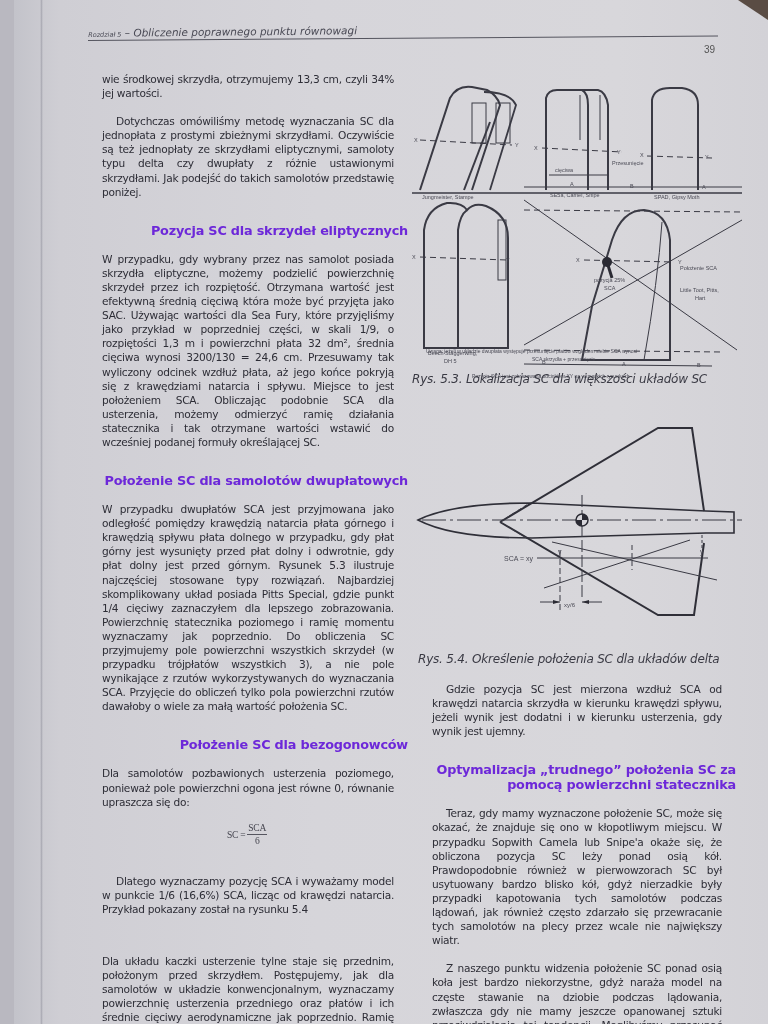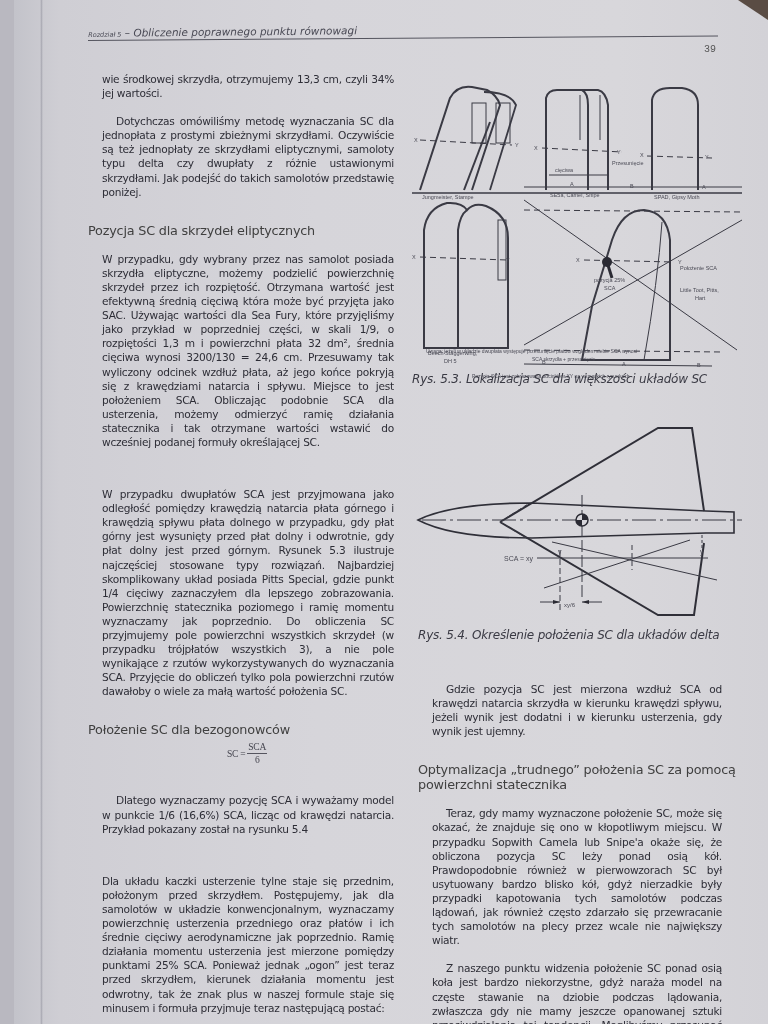--- a/index.html
+++ b/index.html
@@ -29,36 +29,36 @@
     font-family: "DejaVu Sans", sans-serif; font-style: italic;
     font-size: 10.5px; color: #4a4a55;
   }
   .running-head .chap-small { font-size: 6.5px; }
   .head-rule {
     position: absolute; left: 88px; top: 40px; width: 630px; height: 1px; background: #55555f;
     transform: rotate(-0.4deg); transform-origin: left top;
   }
   .page-number {
     position: absolute; left: 704px; top: 44px; font-size: 10px; color: #555;
-    font-family: Liberation Mono, monospace;
+    font-family: Liberation Sans, sans-serif;
   }
 
   .col {
     position: absolute; color: #2d2d36;
     font-family: "DejaVu Sans", sans-serif;
     font-size: 10.6px; line-height: 14.1px;
     letter-spacing: -0.25px;
   }
   .col-left { left: 88px; top: 58px; width: 320px; }
   .col-right { left: 418px; top: 668px; width: 318px; }
   .col p { margin: 14px; text-align: justify; }
   .col p.indent { text-indent: 14px; }
   .col h2 {
-    margin: 0; font-size: 12.8px; line-height: 15px; font-weight: normal;
-    color: #404040; letter-spacing: -0.2px;
+    margin: 0; font-size: 12.8px; line-height: 15px; font-weight: bold;
+    color: #6d28d9; letter-spacing: -0.2px; text-align: right;
   }
   .gap-s { height: 7px; }
   .gap-m { height: 10px; }
 
   .formula {
     display: flex; justify-content: center; align-items: center;
     font-family: Liberation Serif, serif; font-size: 9.5px; color: #45454f;
     margin: 5px 0 6px;
   }
   .frac { display: inline-flex; flex-direction: column; align-items: center; margin: 0 2px; }
@@ -67,21 +67,21 @@
   .sub { font-size: 6px; vertical-align: -2px; }
 
   .figure { position: absolute; }
   .fig1 { left: 412px; top: 60px; width: 330px; height: 330px; }
   .fig2 { left: 412px; top: 415px; width: 330px; height: 230px; }
   .caption {
     position: absolute; font-family: "DejaVu Sans", sans-serif; font-style: italic;
     font-size: 12px; color: #3a3a44; letter-spacing: -0.2px;
   }
   .fig1-caption { left: 412px; top: 372px; }
-  .fig2-caption { left: 418px; top: 628px; }
+  .fig2-caption { left: 418px; top: 652px; }
   svg text { font-family: "Liberation Sans", sans-serif; fill: #4a4a55; }
 </style>
 </head>
 <body>
 
 <div class="page">
   <div class="gutter"></div>
 </div>
 <div class="corner"></div>
 
@@ -93,24 +93,26 @@
 
 <div class="col col-left">
   <p>wie środkowej skrzydła, otrzymujemy 13,3 cm, czyli 34% jej wartości.</p>
   <p class="indent">Dotychczas omówiliśmy metodę wyznaczania SC dla jednopłata z prostymi zbieżnymi skrzydłami. Oczywiście są też jednopłaty ze skrzydłami eliptycznymi, samoloty typu delta czy dwupłaty z różnie ustawionymi skrzydłami. Jak podejść do takich samolotów przedstawię poniżej.</p>
   <div class="gap-m"></div>
 
   <h2>Pozycja SC dla skrzydeł eliptycznych</h2>
   <p>W przypadku, gdy wybrany przez nas samolot posiada skrzydła eliptyczne, możemy podzielić powierzchnię skrzydeł przez ich rozpiętość. Otrzymana wartość jest efektywną średnią cięciwą która może być przyjęta jako SAC. Używając wartości dla Sea Fury, które przyjęliśmy jako przykład w poprzedniej części, w skali 1/9, o rozpiętości 1,3 m i powierzchni płata 32 dm², średnia cięciwa wynosi 3200/130 = 24,6 cm. Przesuwamy tak wyliczony odcinek wzdłuż płata, aż jego końce pokryją się z krawędziami natarcia i spływu. Miejsce to jest położeniem SCA. Obliczając podobnie SCA dla usterzenia, możemy odmierzyć ramię działania statecznika i tak otrzymane wartości wstawić do wcześniej podanej formuły określającej SC.</p>
   <div class="gap-m"></div>
 
+  <h2>Położenie SC dla samolotów dwupłatowych</h2>
   <p>W przypadku dwupłatów SCA jest przyjmowana jako odległość pomiędzy krawędzią natarcia płata górnego i krawędzią spływu płata dolnego w przypadku, gdy płat górny jest wysunięty przed płat dolny i odwrotnie, gdy płat dolny jest przed górnym. Rysunek 5.3 ilustruje najczęściej stosowane typy rozwiązań. Najbardziej skomplikowany układ posiada Pitts Special, gdzie punkt 1/4 cięciwy zaznaczyłem dla lepszego zobrazowania. Powierzchnię statecznika poziomego i ramię momentu wyznaczamy jak poprzednio. Do obliczenia SC przyjmujemy pole powierzchni wszystkich skrzydeł (w przypadku trójpłatów wszystkich 3), a nie pole wynikające z rzutów wykorzystywanych do wyznaczania SCA. Przyjęcie do obliczeń tylko pola powierzchni rzutów dawałoby o wiele za małą wartość położenia SC.</p>
   <div class="gap-m"></div>
 
   <h2>Położenie SC dla bezogonowców</h2>
+  <p>Dla samolotów pozbawionych usterzenia poziomego, ponieważ pole powierzchni ogona jest równe 0, równanie upraszcza się do:</p>
   <div class="formula">
     <span>SC =</span>
     <span class="frac">
       <span class="num">SCA</span>
       <span class="den">6</span>
     </span>
   </div>
   <div class="gap-s"></div>
   <p class="indent">Dlatego wyznaczamy pozycję SCA i wyważamy model w punkcie 1/6 (16,6%) SCA, licząc od krawędzi natarcia. Przykład pokazany został na rysunku 5.4</p>
   <div class="gap-m"></div>

